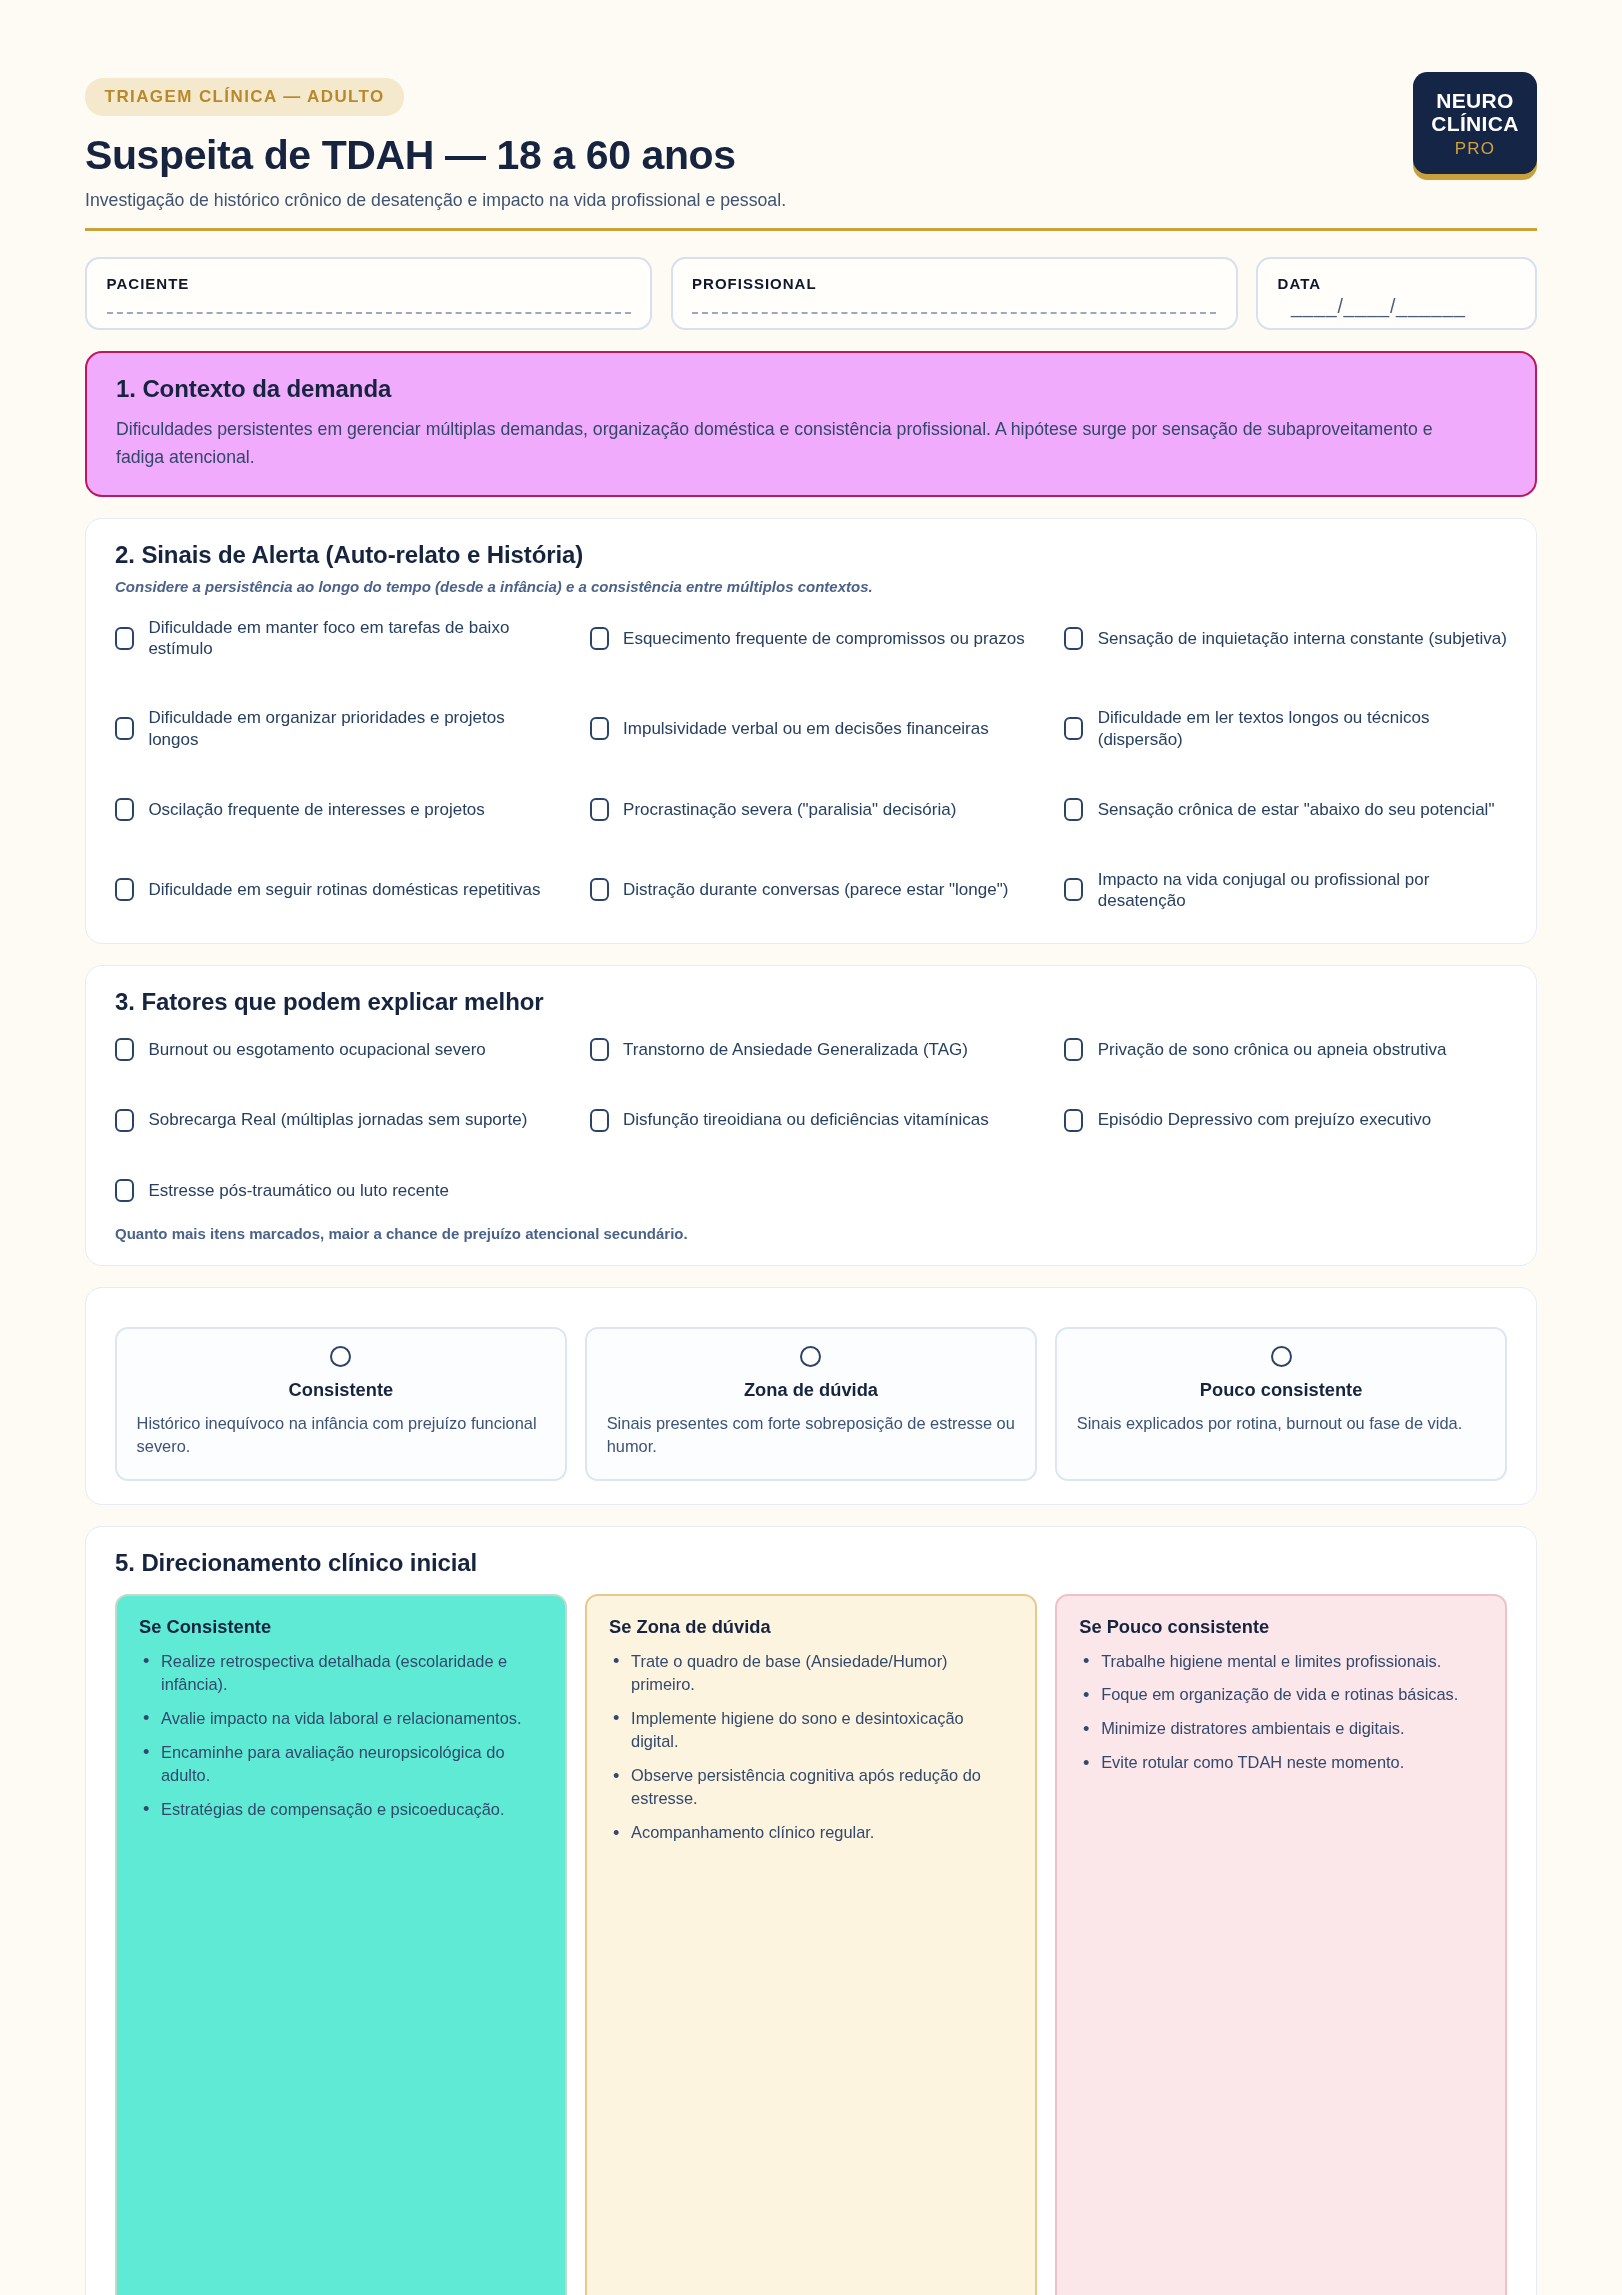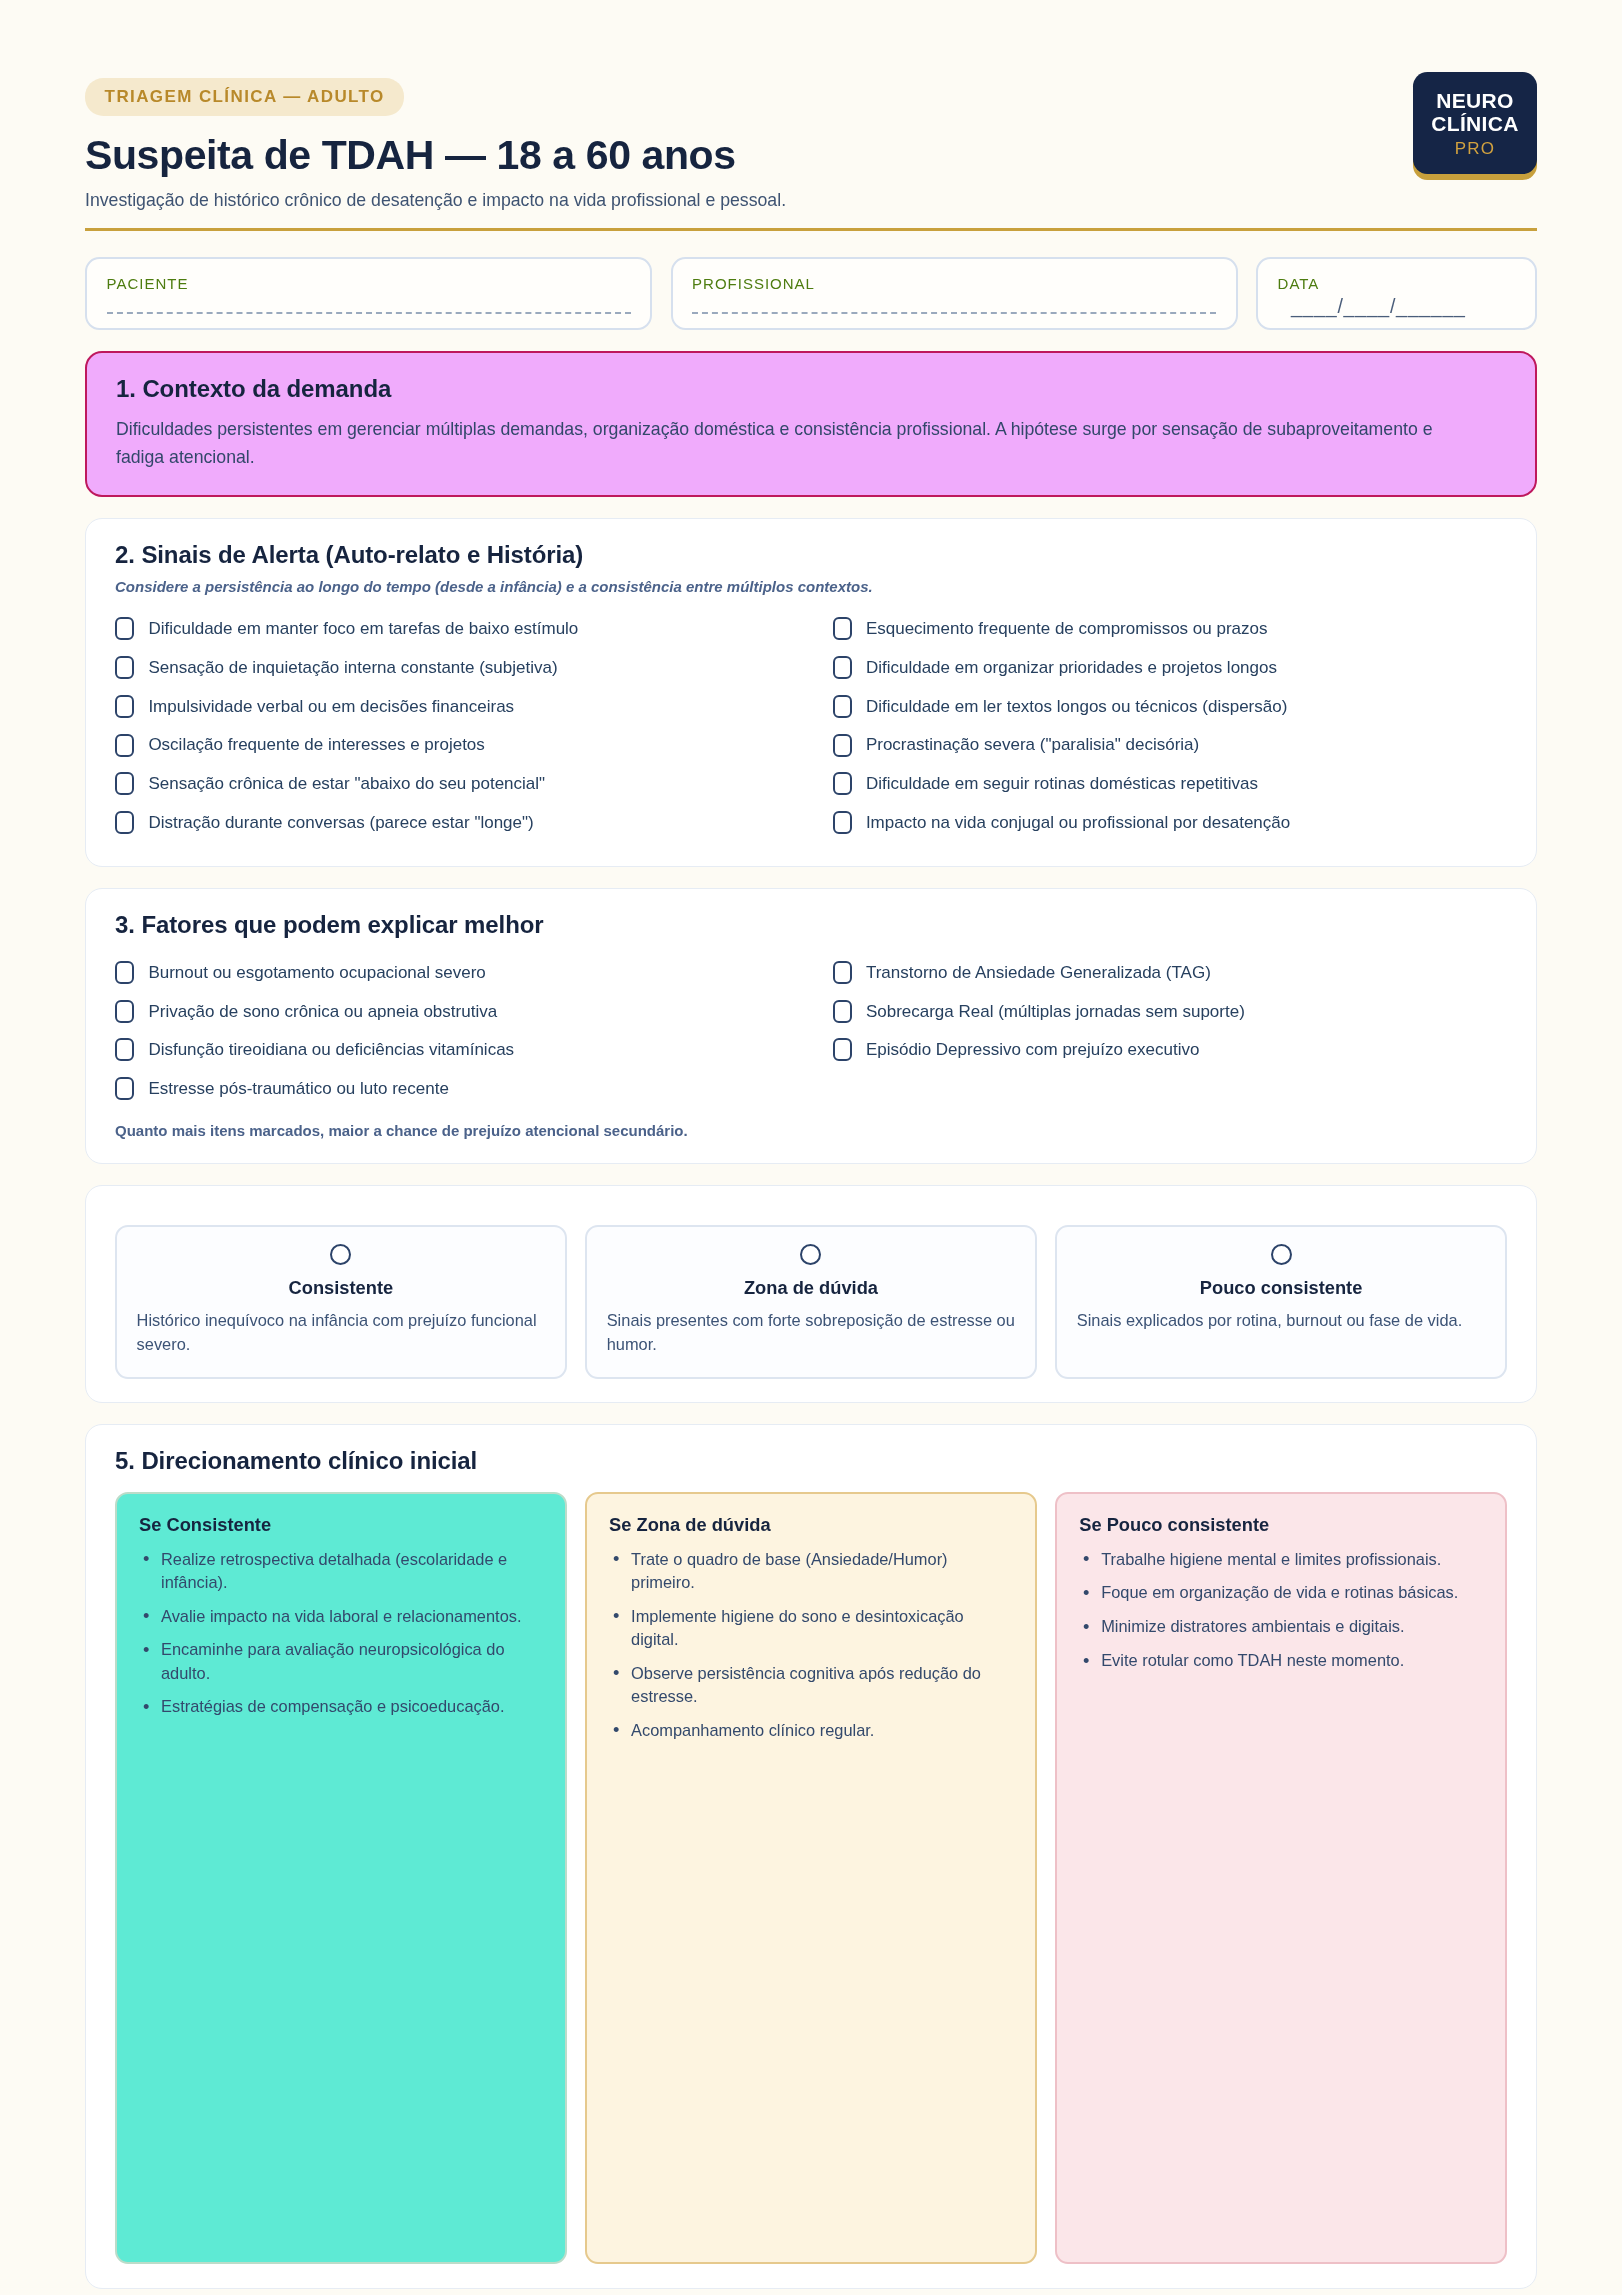--- a/index.html
+++ b/index.html
@@ -88,22 +88,22 @@
     background: #fffefb;
     padding: 15.7px 19.6px 17px 19.6px;
     height: 73px;
     position: relative;
   }
   .field-box.f-paciente { flex: 1 1 0; }
   .field-box.f-profissional { flex: 1 1 0; }
   .field-box.f-data { flex: 0 0 281px; }
   .field-label {
     font-size: 15px;
-    font-weight: normal;
-    color: #4d7c0f;
+    font-weight: bold;
+    color: #0f172a;
     letter-spacing: 1px;
   }
   .field-rule {
     position: absolute;
     left: 19.6px;
     right: 19.6px;
     bottom: 14.4px;
     border-bottom: 2px dashed #9aa9bd;
     height: 0;
   }
@@ -170,24 +170,25 @@
   .section-foot-note {
     font-size: 15px;
     font-weight: bold;
     color: #4b628a;
     margin-top: 14.4px;
   }
 
   
   .check-grid {
     display: grid;
-    grid-template-columns: 1fr 1fr;
+    grid-template-columns: 1fr 1fr 1fr;
     column-gap: 43px;
     row-gap: 0;
     margin-top: 14.4px;
+    gap: 32px;
   }
   .check-item {
     display: flex;
     align-items: center;
     gap: 14.4px;
     padding: 7.9px 0;
   }
   .checkbox {
     flex: 0 0 auto;
     width: 19px;

